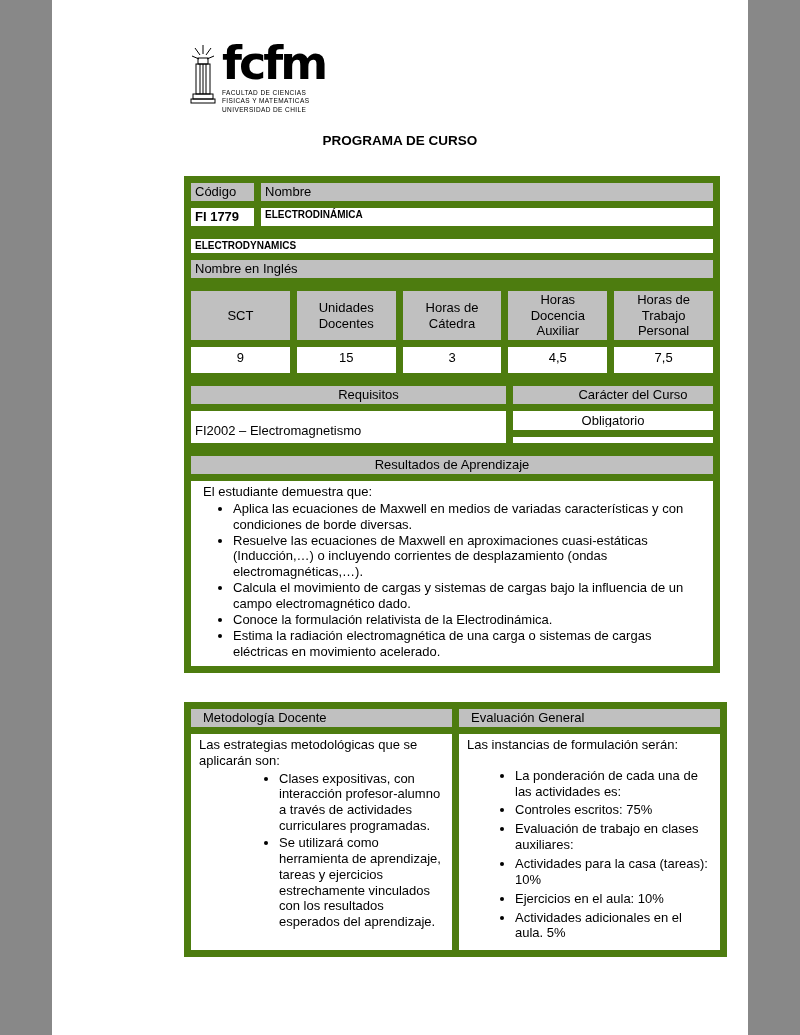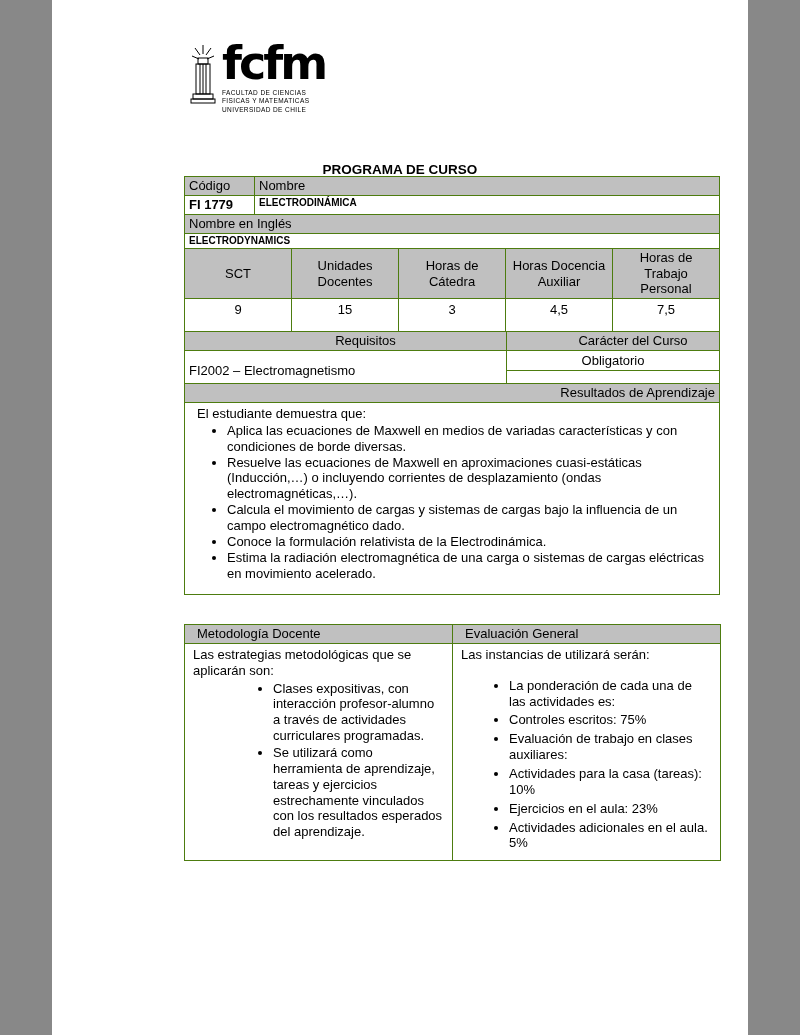--- a/index.html
+++ b/index.html
@@ -24,45 +24,45 @@
     font-weight: bold;
     font-size: 46px;
     line-height: 0.95;
     letter-spacing: -3px;
   }
   .logo-caption { margin-top: 3px; font-size: 6.5px; line-height: 1.3; letter-spacing: 0.4px; }
   .logo-caption div { white-space: nowrap; }
 
   
   .doc-title {
-    position: absolute; top: 162px; left: 0; width: 100%;
+    position: absolute; top: 133px; left: 0; width: 100%;
     text-align: center; font-weight: bold; font-size: 13.5px;
   }
 
   
   .content { position: absolute; left: 132px; top: 176px; width: 536px; }
   table { border-collapse: collapse; width: 536px; table-layout: fixed; }
   .tbl + .tbl { margin-top: -1px; }
-  td { border: 1px solid #4d7c0f; font-size: 13px; line-height: 1.22; padding: 1px 4px; vertical-align: top; overflow: hidden; }
+  td { border: 7px solid #4d7c0f; font-size: 13px; line-height: 1.22; padding: 1px 4px; vertical-align: top; overflow: hidden; }
   .gray { background: #c0c0c0; }
   .bold { font-weight: bold; }
   .fs14 { font-size: 10px; }
 
   .codigo-col { width: 70px; }
 
   .credits-hdr td { height: 45px; vertical-align: middle; text-align: center; }
   .credits-val td { height: 33px; padding-top: 3px; text-align: center; }
 
   .req-left-col { width: 322px; }
   .req-hdr td { height: 16px; text-align: center; padding-left: 44px; }
   .req-val-cell { padding-top: 12px; }
   .obligatorio-cell { height: 17px; text-align: center; padding-top: 2px; border-radius: 9px; }
   .empty-cell { height: 13px; }
 
-  .section-bar { height: 16px; text-align: right; margin-left: 40px; }
+  .section-bar { height: 16px; text-align: center; margin-left: 40px; }
 
   .outcomes-cell { height: 192px; padding: 3px 10px 6px 12px; }
   .outcomes-list { margin: 1px 0 0 0; padding-left: 30px; }
   .outcomes-list li { margin: 0; }
 
   .spacer { height: 29px; }
 
   .me-col { width: 268px; }
   .me-hdr td { height: 15px; padding-left: 12px; }
   .me-cell { height: 215px; padding: 3px 8px 6px 8px; }
@@ -120,24 +120,24 @@
       <tr>
         <td class="bold">FI 1779</td>
         <td class="bold fs14">ELECTRODINÁMICA</td>
       </tr>
     </tbody>
       </table>
 
     <table class="tbl">
       <tbody>
           <tr>
+        <td class="bold fs14">ELECTRODYNAMICS</td>
+      </tr>
+      <tr>
         <td class="gray">Nombre en Inglés</td>
-      </tr>
-      <tr>
-        <td class="bold fs14">ELECTRODYNAMICS</td>
       </tr>
     </tbody>
       </table>
 
     <table class="tbl">
       <tbody>
           <tr class="credits-hdr">
         <td class="gray">SCT</td>
         <td class="gray">Unidades Docentes</td>
         <td class="gray">Horas de Cátedra</td>
@@ -208,27 +208,27 @@
       </tr>
       <tr>
         <td class="me-cell">
           <div>Las estrategias metodológicas que se aplicarán son:</div>
           <ul class="method-list">
             <li>Clases expositivas, con interacción profesor-alumno a través de actividades curriculares programadas.</li>
             <li>Se utilizará como herramienta de aprendizaje, tareas y ejercicios estrechamente vinculados con los resultados esperados del aprendizaje.</li>
           </ul>
         </td>
         <td class="me-cell">
-          <div>Las instancias de utilizará serán:</div>
+          <div>Las instancias de formulación serán:</div>
           <ul class="eval-list">
             <li>La ponderación de cada una de las actividades es:</li>
             <li>Controles escritos: 75%</li>
             <li>Evaluación de trabajo en clases auxiliares:</li>
             <li>Actividades para la casa (tareas): 10%</li>
-            <li>Ejercicios en el aula: 23%</li>
+            <li>Ejercicios en el aula: 10%</li>
             <li>Actividades adicionales en el aula. 5%</li>
           </ul>
         </td>
       </tr>
     </tbody>
       </table>
 
   </div>
 </div>
 

